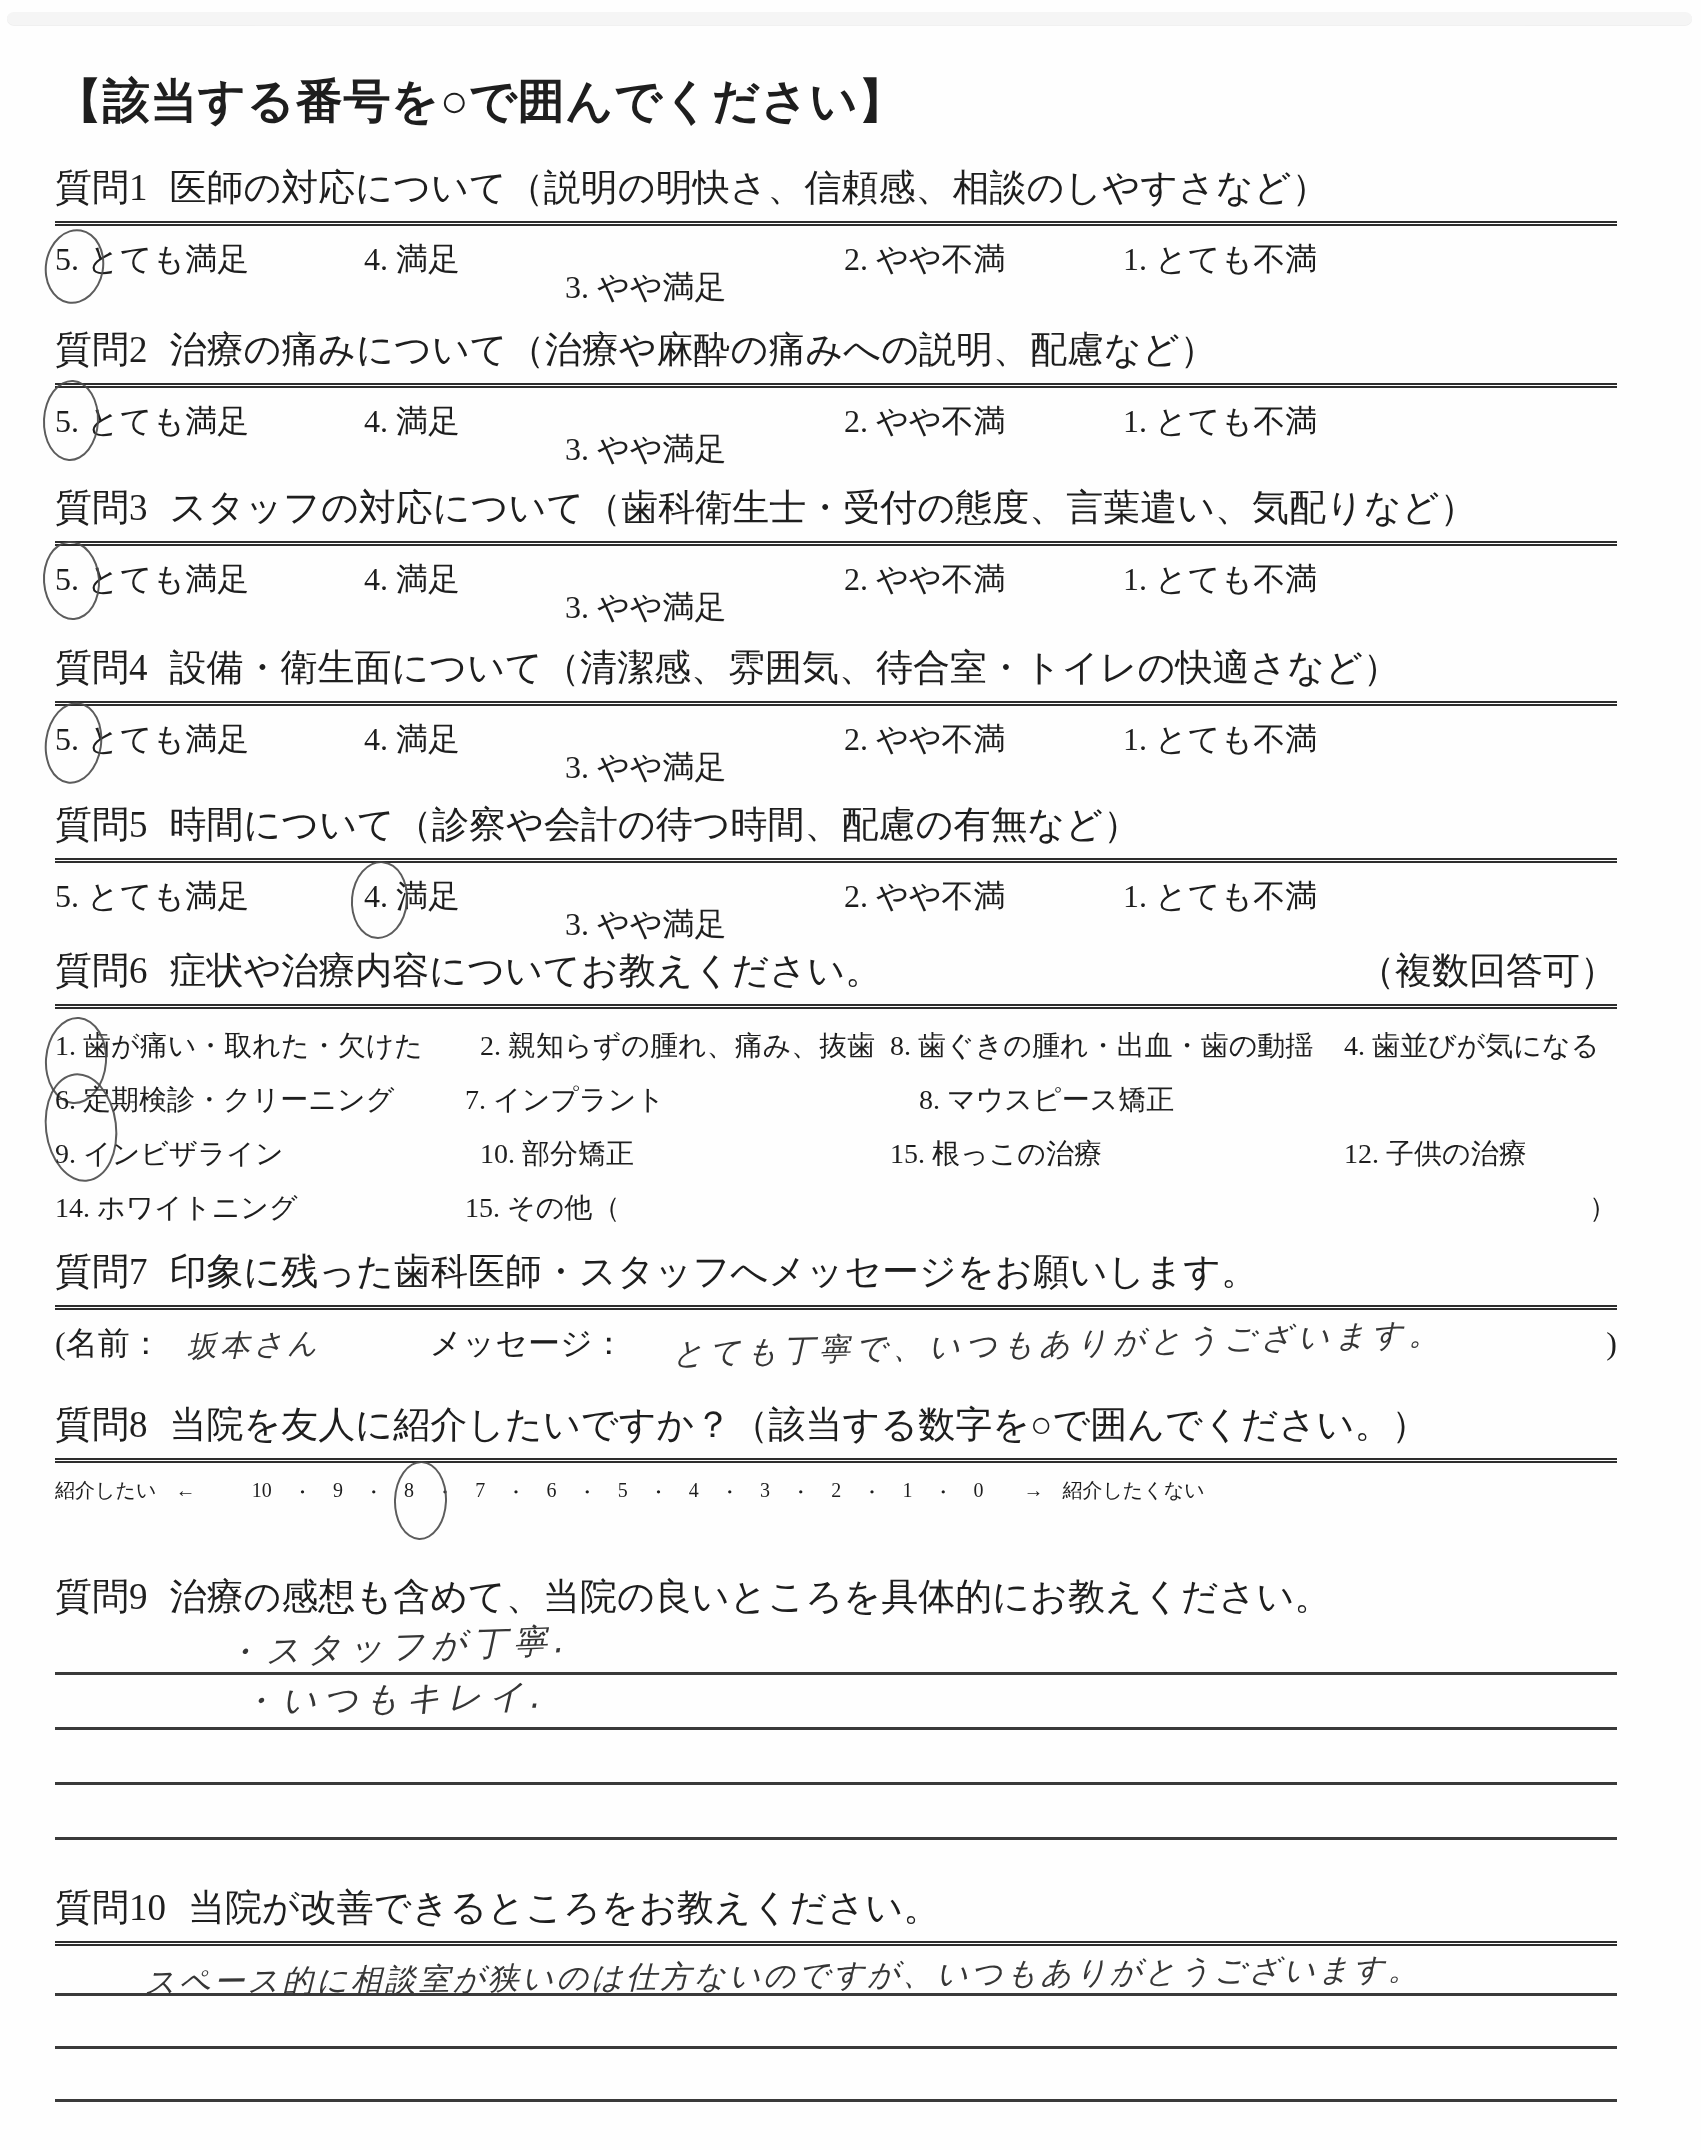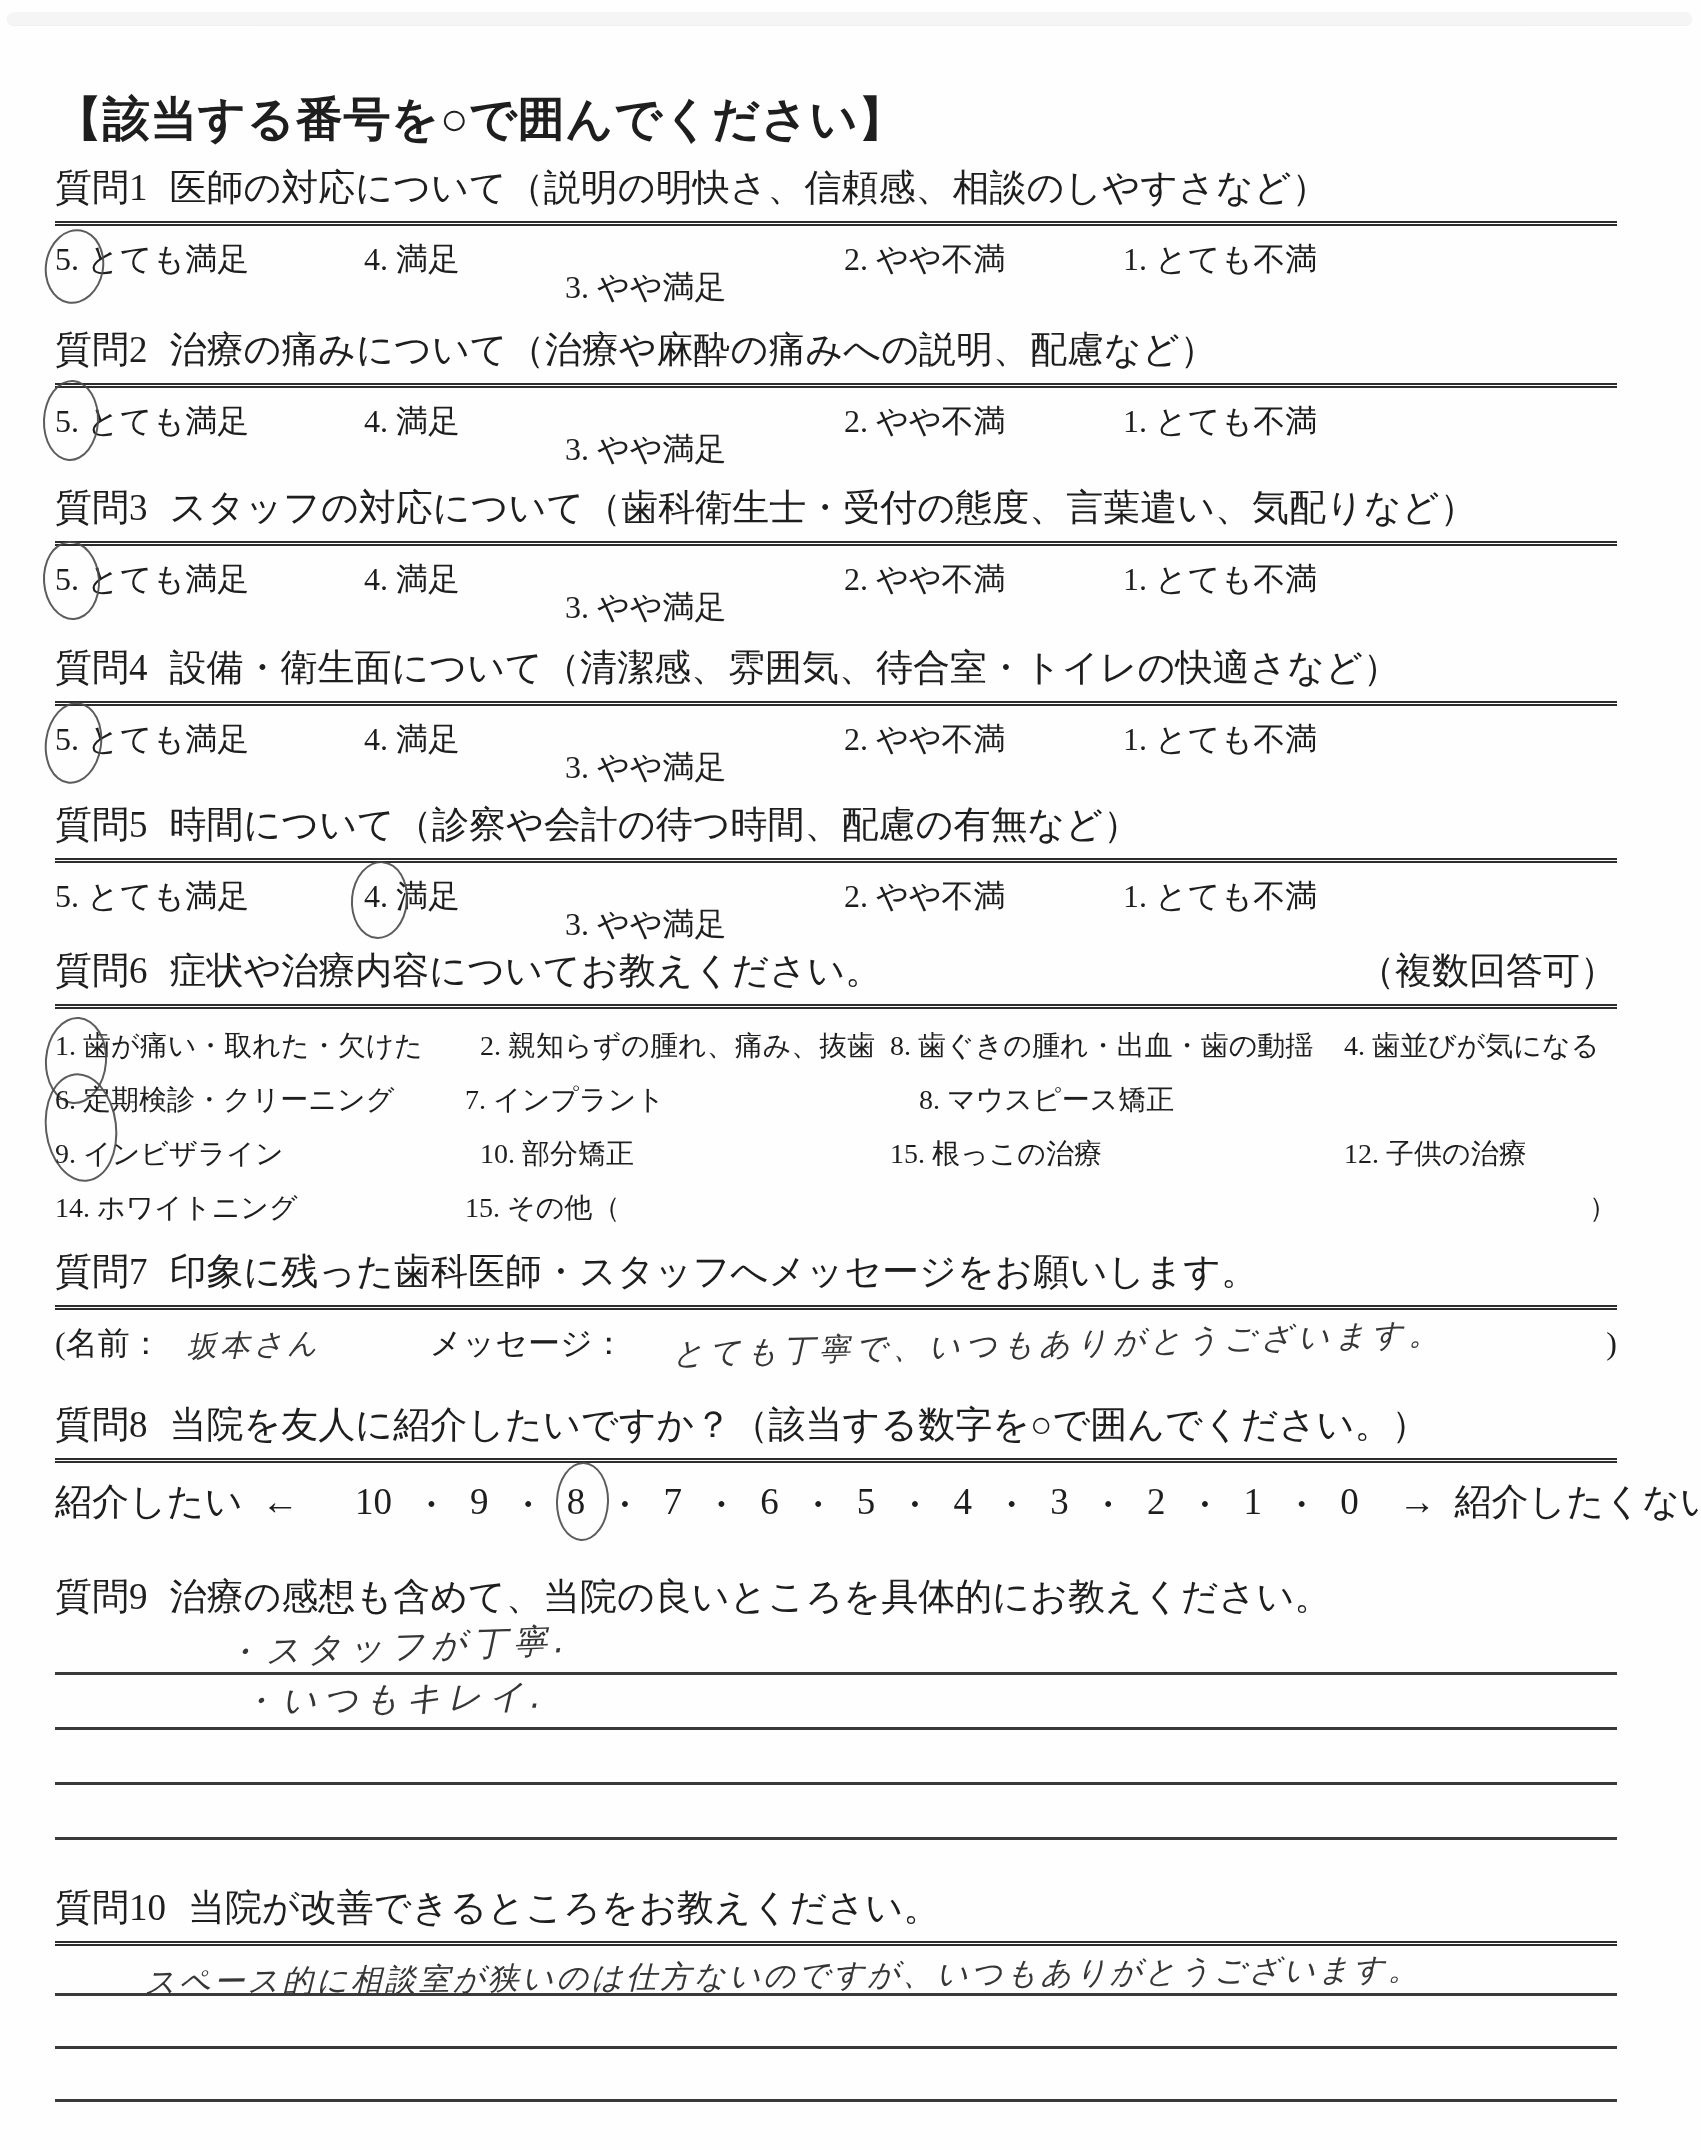--- a/index.html
+++ b/index.html
@@ -50,21 +50,21 @@
   .q6-cell { position:relative; white-space:nowrap; }
   .q6-c1 { width:425px; } .q6-c2 { width:410px; } .q6-c3 { width:454px; } .q6-c4 { flex:1; }
   .q6-paren { text-align:right; }
 
   
   .q7-row { display:flex; align-items:baseline; margin-top:11.8px; font-size:32px; white-space:nowrap; }
   .q7-msg-label { margin-left:66px; }
   .q7-close { margin-left:auto; }
 
   
-  .q8-scale { display:flex; align-items:baseline; margin-top:13.3px; font-size:37px; white-space:nowrap; }
+  .q8-scale { display:flex; align-items:baseline; margin-top:13.3px; font-size:20px; white-space:nowrap; }
   .q8-arrow-l { margin-left:19px; }
   .q8-nums { display:flex; margin-left:46px; }
   .q8-num { position:relative; margin:0 10.3px; }
   .q8-dot { margin:0 10.3px; }
   .q8-arrow-r { margin-left:29.5px; }
   .q8-label-r { margin-left:19px; }
 
   
   .rules { position:relative; }
   .rule { border-bottom:3.7px solid #3a3a3a; }
@@ -80,21 +80,21 @@
   .hand-q9-1  { position:absolute; left:170px; top:4.4px;  font-size:34px; letter-spacing:6.6px; transform:rotate(-2deg); }
   .hand-q9-2  { position:absolute; left:186px; top:56px; font-size:34px; letter-spacing:6.6px; transform:rotate(-1deg); }
   .hand-q10   { position:absolute; left:89px; top:8.9px; font-size:31px; letter-spacing:3px; transform:rotate(-0.6deg); }
 </style>
 </head>
 <body>
 
 <div class="page">
   <div class="top-strip"></div>
 
-  <div class="sec title" style="top:88px;">【該当する番号を○で囲んでください】</div>
+  <div class="sec title" style="top:70px;">【該当する番号を○で囲んでください】</div>
 
   <div class="sec" style="top:164px;">
     <div class="q-heading">
       <span class="q-left">
           <span class="q-no">質問1</span>
           <span>医師の対応について（説明の明快さ、信頼感、相談のしやすさなど）</span>
         </span>
     </div>
     <div class="q-options">
       <span class="opt ow1"><span>5. とても満足</span><span class="circle c-r1"></span></span>

